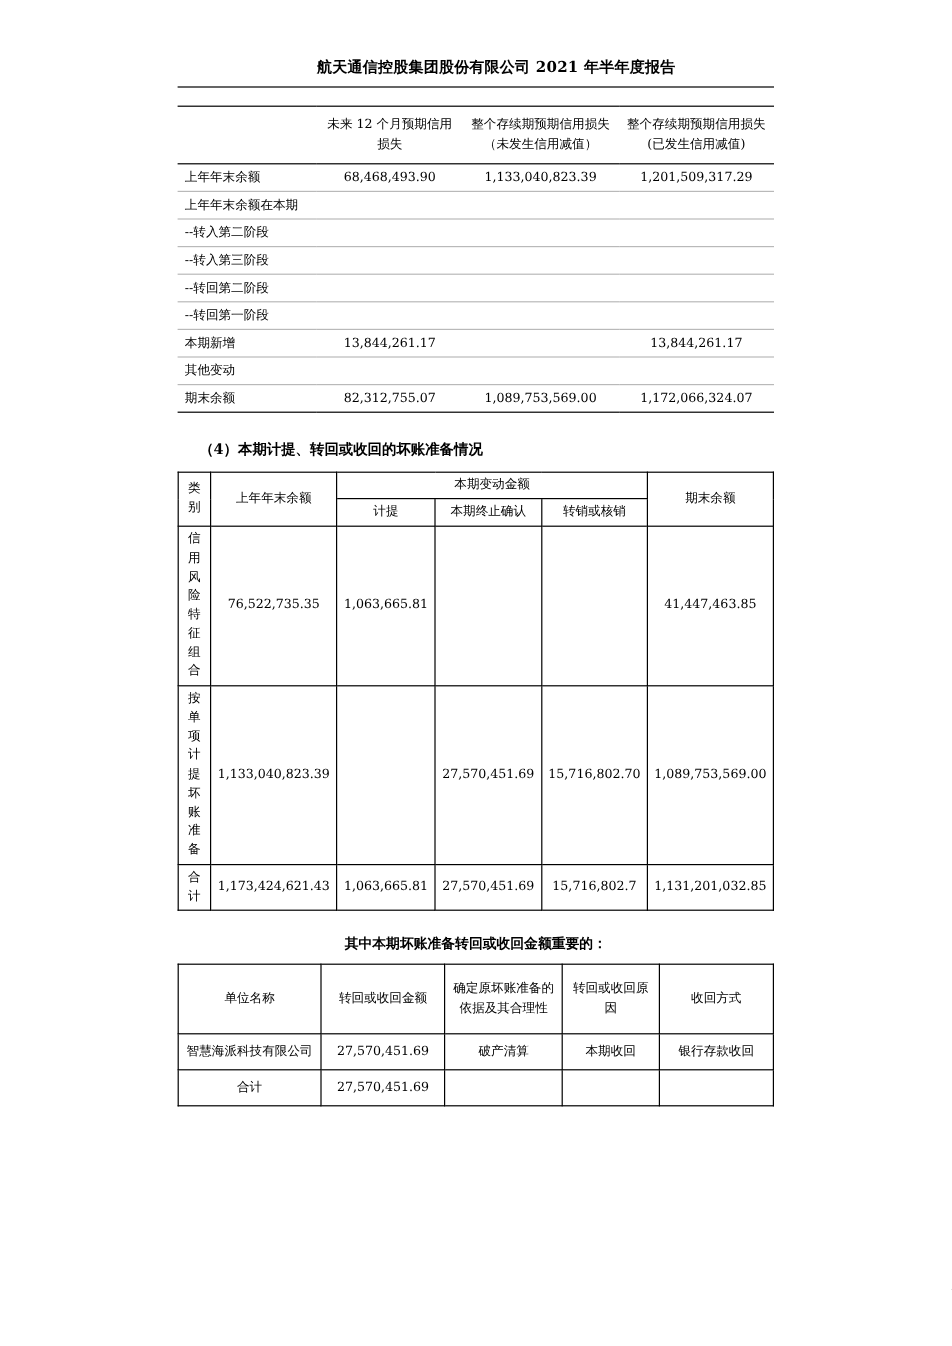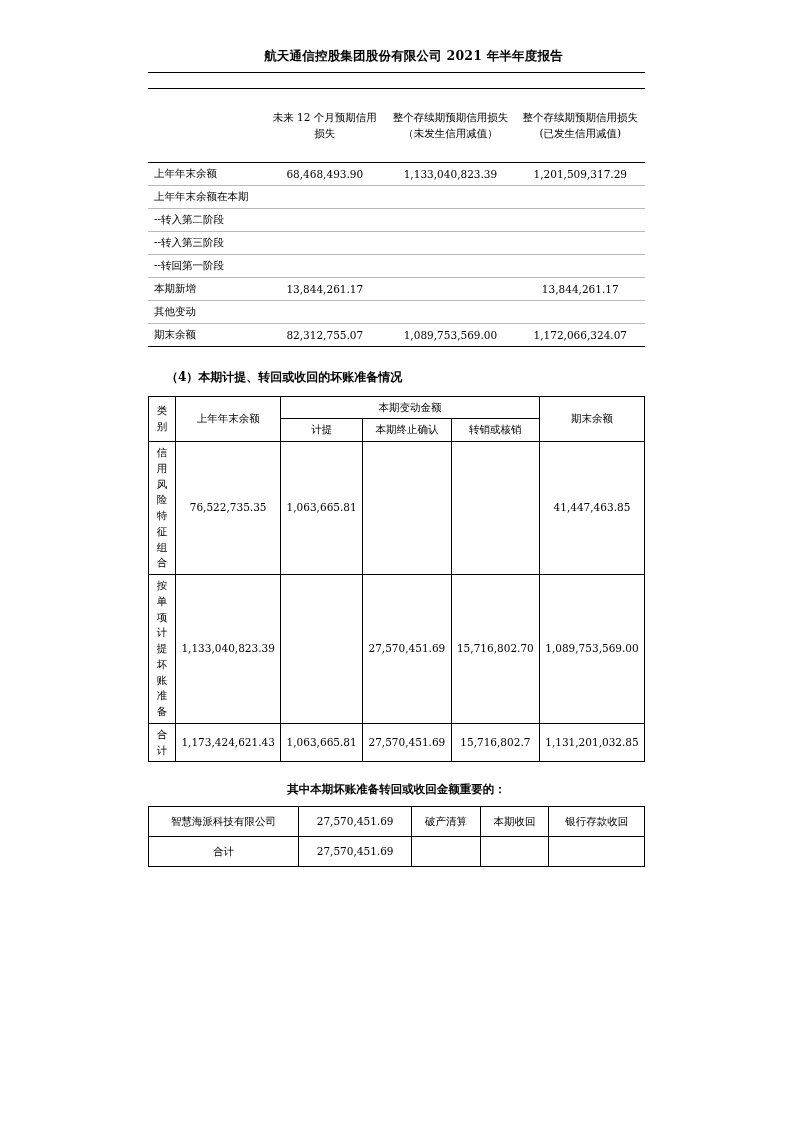--- a/index.html
+++ b/index.html
@@ -64,21 +64,21 @@
   .tbl1 td {
     border: none;
     border-bottom: 0.6px solid #b9b9b9;
     padding: 4px 6px;
   }
   .tbl1 tr:last-child td { border-bottom: none; }
   .tbl1 .hdr td {
     border-bottom: 0.6px solid #000;
     text-align: center;
     line-height: 1.55;
-    padding: 20px 6px;
+    padding: 7px 6px;
   }
   .tbl1 .lbl { width: 130px; }
   .tbl1 .num { text-align: center; }
   .sec-title {
     font-size: 12px;
     font-weight: bold;
     margin: 22px 0 10px 18px;
   }
   .sub-title {
     font-size: 11.5px;
@@ -142,20 +142,26 @@
           <td class="num"></td>
           <td class="num"></td>
         </tr>
         <tr>
           <td class="lbl">--转入第三阶段</td>
           <td class="num"></td>
           <td class="num"></td>
           <td class="num"></td>
         </tr>
         <tr>
+          <td class="lbl">--转回第二阶段</td>
+          <td class="num"></td>
+          <td class="num"></td>
+          <td class="num"></td>
+        </tr>
+        <tr>
           <td class="lbl">--转回第一阶段</td>
           <td class="num"></td>
           <td class="num"></td>
           <td class="num"></td>
         </tr>
         <tr>
           <td class="lbl">本期新增</td>
           <td class="num">13,844,261.17</td>
           <td class="num"></td>
           <td class="num">13,844,261.17</td>
@@ -214,20 +220,27 @@
           <td>15,716,802.7</td>
           <td>1,131,201,032.85</td>
         </tr>
       </tbody>
     </table>
 
     <div class="sub-title">其中本期坏账准备转回或收回金额重要的：</div>
 
     <table class="tbl3">
       <tbody>
+        <tr class="hdr" style="height:58px">
+          <td style="width:125px">单位名称</td>
+          <td style="width:95px">转回或收回金额</td>
+          <td style="width:100px">确定原坏账准备的依据及其合理性</td>
+          <td style="width:80px">转回或收回原因</td>
+          <td style="width:97px">收回方式</td>
+        </tr>
         <tr class="mid">
           <td>智慧海派科技有限公司</td>
           <td>27,570,451.69</td>
           <td>破产清算</td>
           <td>本期收回</td>
           <td>银行存款收回</td>
         </tr>
         <tr class="mid">
           <td>合计</td>
           <td>27,570,451.69</td>

